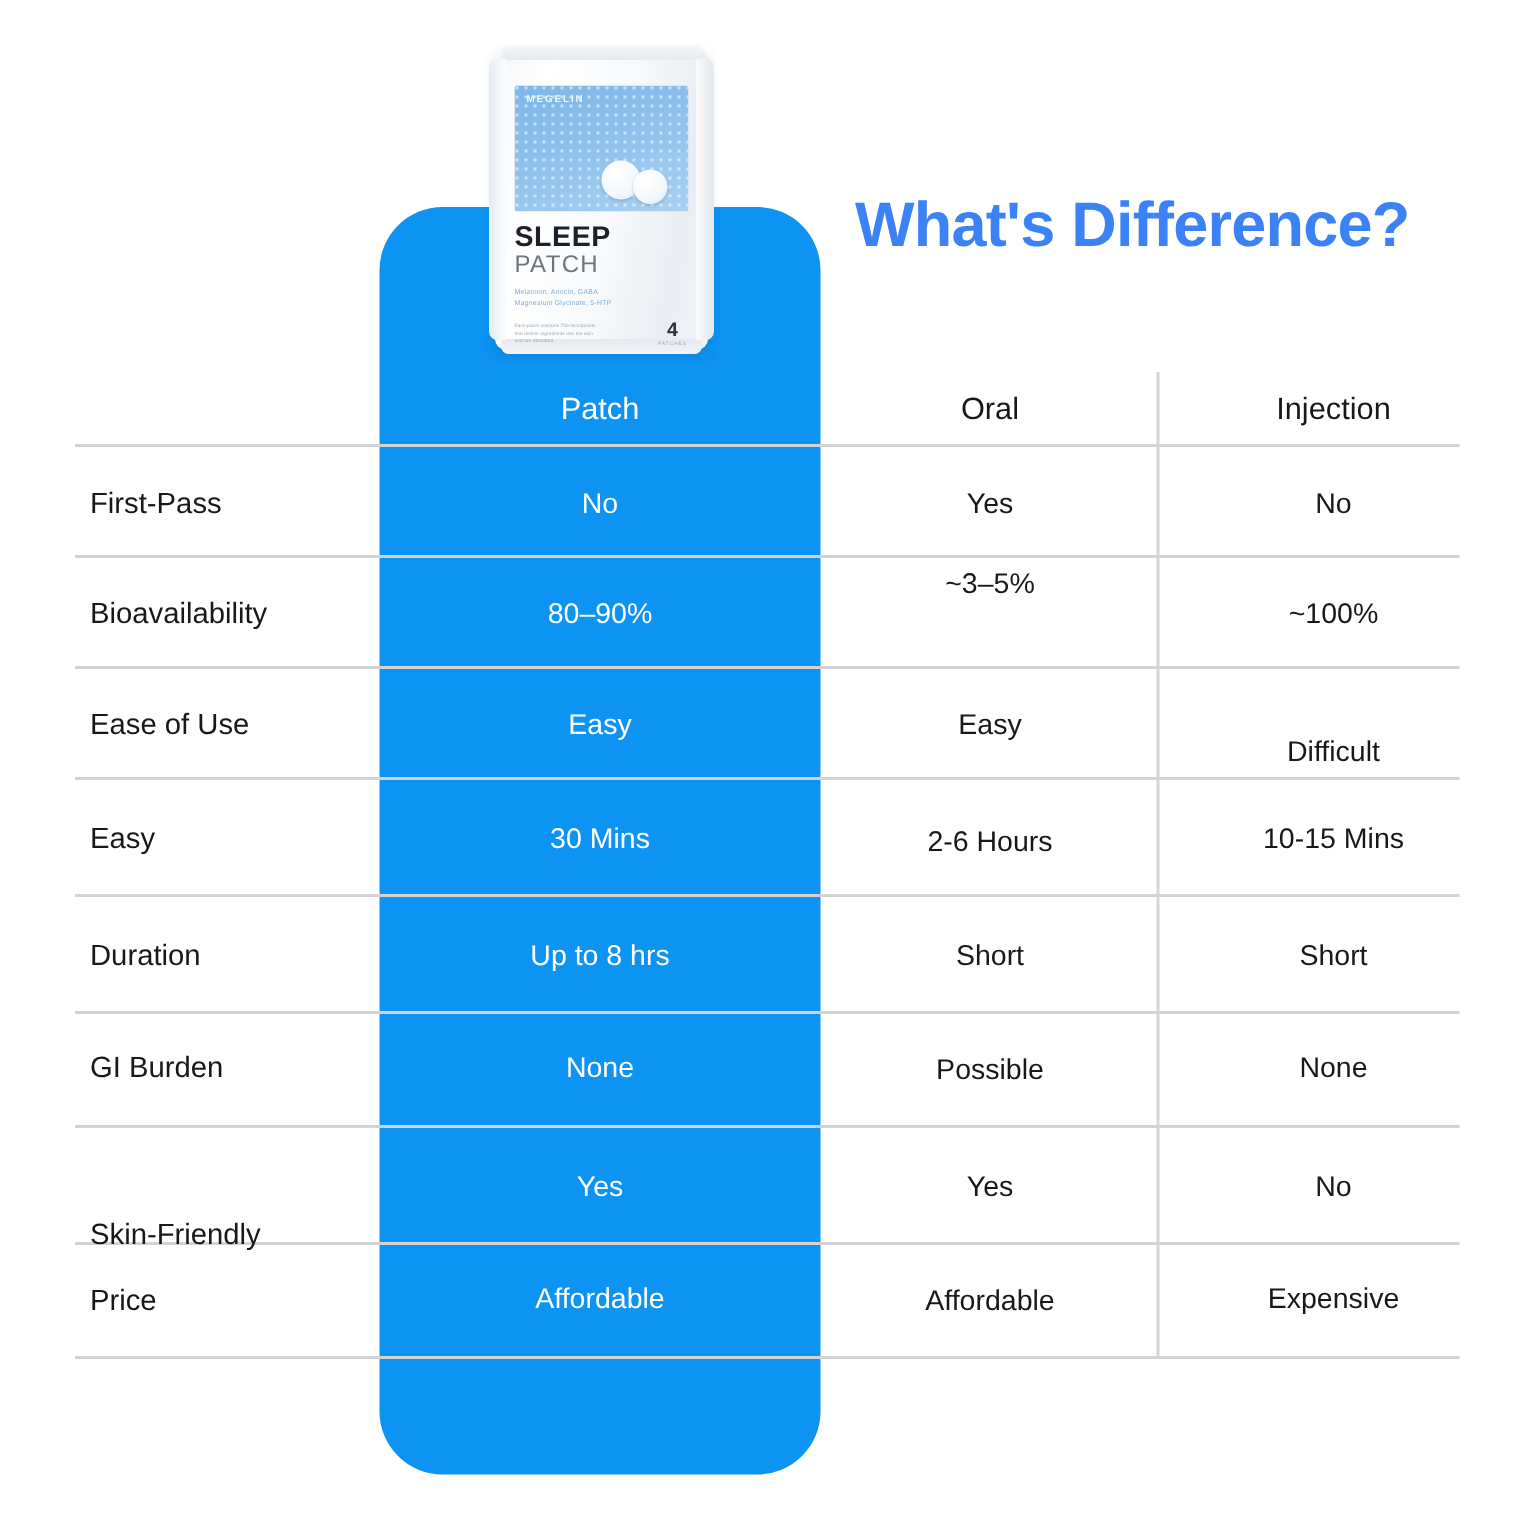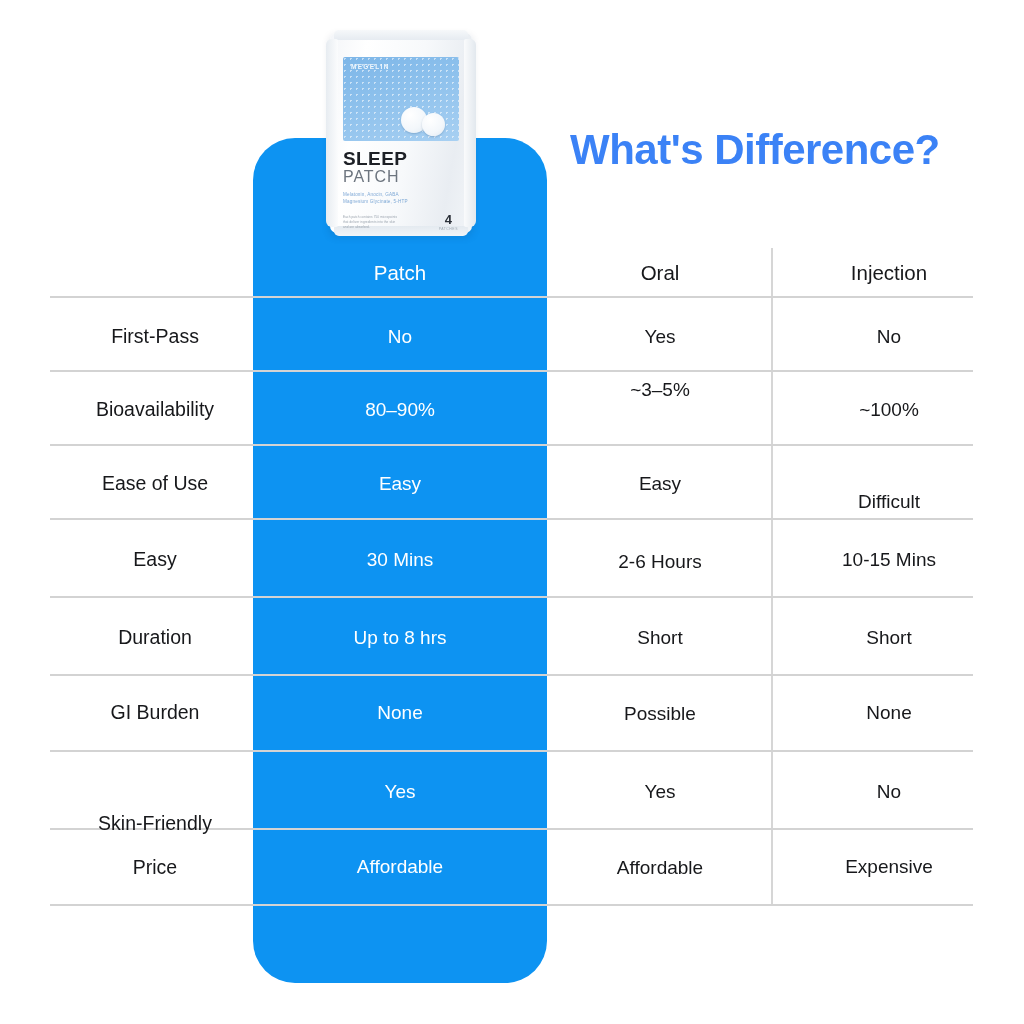--- a/index.html
+++ b/index.html
@@ -112,21 +112,21 @@
   }
   .vline{
     position:absolute; left:771px; top:248px; width:2px; height:657px;
     background:#d6d6d6;
   }
   .cell{
     position:absolute; text-align:center; line-height:1;
     font-size:19px; color:#17181b; white-space:nowrap;
   }
   .cell.label{
-    left:60px; width:190px; text-align:center; font-size:19.5px; font-weight:500;
+    left:60px; width:190px; text-align:left; font-size:19.5px; font-weight:500;
   }
   .cell.patch{ left:253px; width:294px; color:#ffffff; }
   .cell.oral{ left:549px; width:222px; }
   .cell.inj{  left:773px; width:200px;margin-left:16px; }
   .headrow .cell{ font-size:20.5px; }
   .headrow .patch{ font-weight:500; }
 </style>
 </head>
 <body>
 

